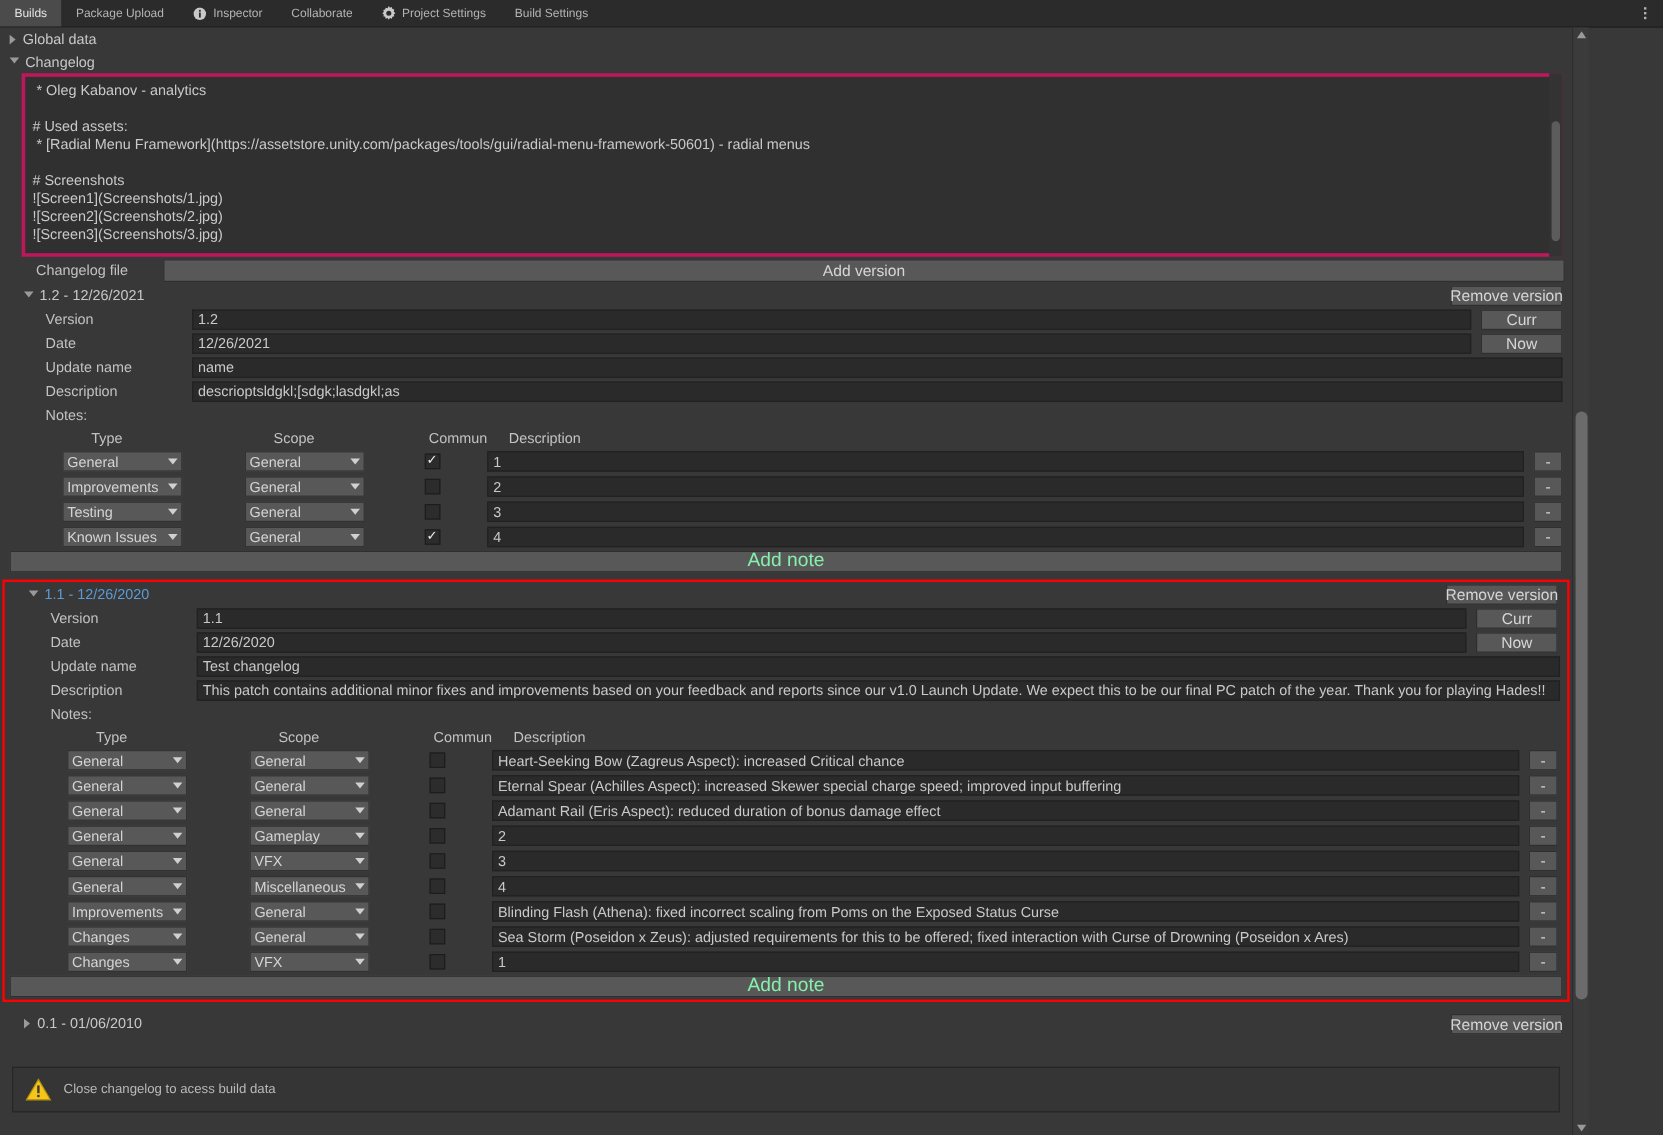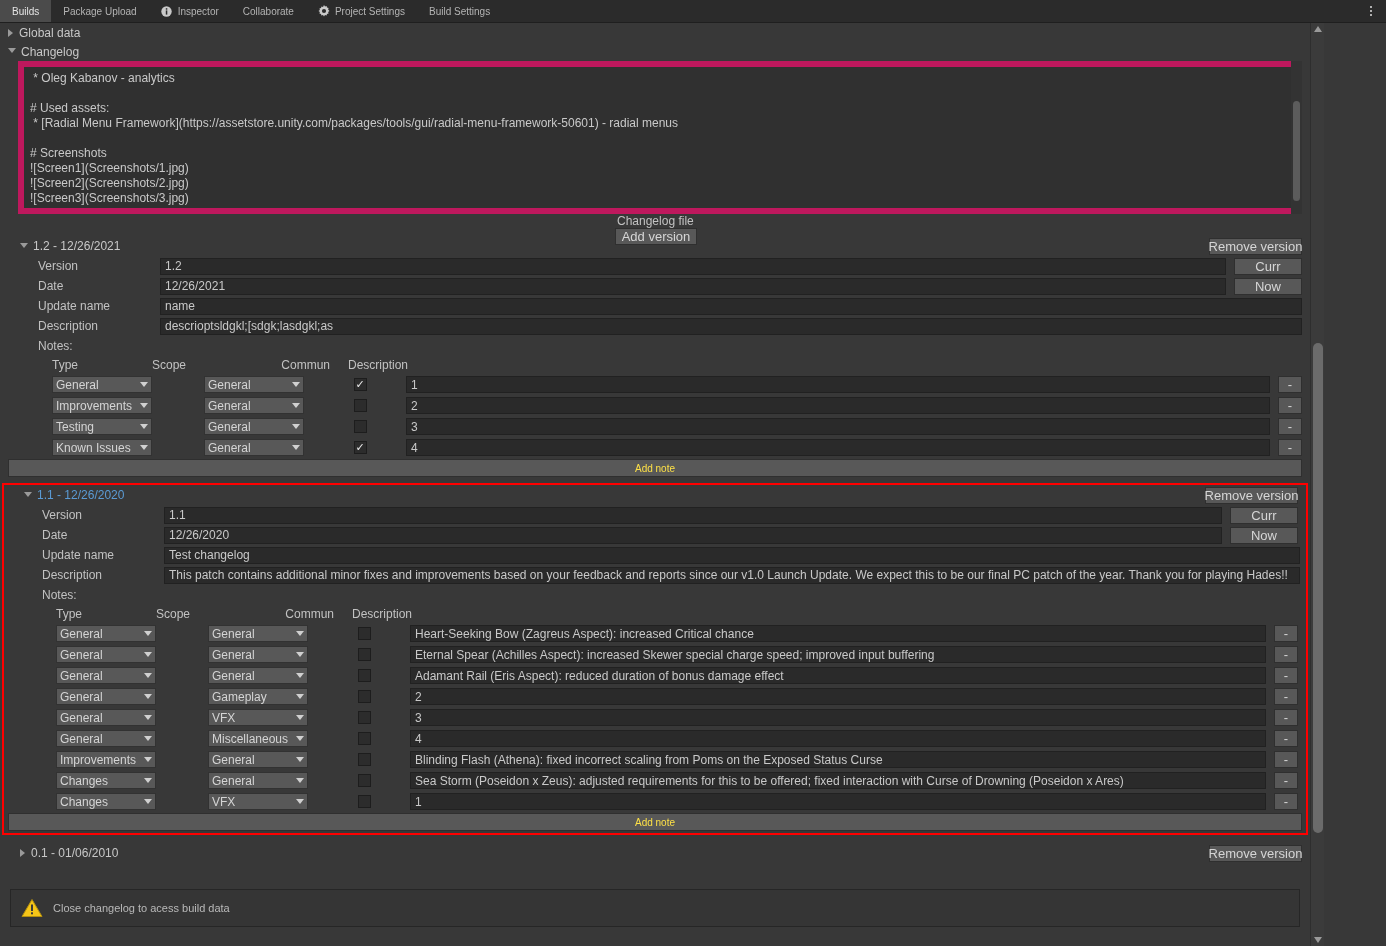--- a/index.html
+++ b/index.html
@@ -45,21 +45,21 @@
     border-left:5px solid #9a9a9a; border-top:4px solid transparent; border-bottom:4px solid transparent;
   }
   .arrow.open{
     border-left:4px solid transparent; border-right:4px solid transparent;
     border-top:5px solid #9a9a9a; margin-right:5px; margin-top:2px;
   }
 
   
   .textarea-wrap{ padding:0 8px 0 18px; }
   .textarea{
-    background:#303030; border:6px solid #be185d;
+    background:#303030; border:3px solid #be185d;
     height:153px; overflow:hidden; padding:4px 6px;
     color:#c9c9c9; font-size:12px; line-height:15px;
     white-space:pre;
   }
 
   
   .row{ display:flex; align-items:center; height:20px; padding-left:8px; }
   .lbl{ color:#c2c2c2; font-size:12px; }
   .lbl.indent{ padding-left:30px; width:152px; }
   .lbl.indent2{ padding-left:22px; }
@@ -71,36 +71,36 @@
   .btn{
     background:#585858; border:1px solid #2f2f2f; height:17px;
     display:flex; align-items:center; justify-content:center;
     color:#d6d6d6; font-size:13px; padding:0 6px; white-space:nowrap;
   }
   .btn-sm{ width:68px; }
 
   .barbtn{
     margin:1px 8px 1px 8px; background:#585858; border:1px solid #2f2f2f;
     height:18px; display:flex; align-items:center; justify-content:center;
-    color:#fde047; font-size:10px;
+    color:#86efac; font-size:16px;
   }
 
   
   .version-head{
     display:flex; align-items:center; height:20px; padding-left:20px;
     position:relative;
   }
   .version-head .vtitle{ font-size:12px; color:#c8c8c8; }
   .version-head .vtitle.sel{ color:#5b9bd5; }
   .version-head .rmv{ position:absolute; right:8px; top:2px; width:93px; }
 
   
-  .notes-head{ display:flex; height:18px; align-items:center; padding-left:0; color:#c2c2c2; font-size:12px;}
+  .notes-head{ display:flex; height:18px; align-items:center; padding-left:24px; color:#c2c2c2; font-size:12px;}
   .col-type{ width:100px; margin-left:52px; }
-  .col-scope{ width:100px; }
+  .col-scope{ width:100px; margin-left:52px; }
   .col-comm{ width:60px; margin-left:18px; text-align:right;}
   .col-desc{ margin-left:18px; }
 
   .note-row{ display:flex; align-items:center; height:21px; padding-left:8px; }
   .dd{
     width:100px; height:17px; background:#585858; border:1px solid #323232;
     display:flex; align-items:center; padding:0 3px; color:#d4d4d4; font-size:12px;
     position:relative; white-space:nowrap; overflow:hidden;
   }
   .dd .cap{ flex:1; overflow:hidden; }
@@ -208,21 +208,21 @@
 # Screenshots
 ![Screen1](Screenshots/1.jpg)
 ![Screen2](Screenshots/2.jpg)
 ![Screen3](Screenshots/3.jpg)</div>
         <div class="ta-scroll">
           <div class="tthumb" style="top:40px;height:100px;"></div>
         </div>
       </div>
     </div>
 
-    <div class="row" style="height:22px;flex-direction:column;">
+    <div class="row" style="height:22px;">
       <span class="lbl indent2" style="width:128px;">Changelog file</span>
       <div class="btn" style="flex:1;margin-right:6px;height:19px;">Add version</div>
     </div>
 
     <div>
       <div class="version-head">
         <span class="arrow open"></span>
         <span class="vtitle">1.2 - 12/26/2021</span>
         <div class="btn rmv">Remove version</div>
       </div>

